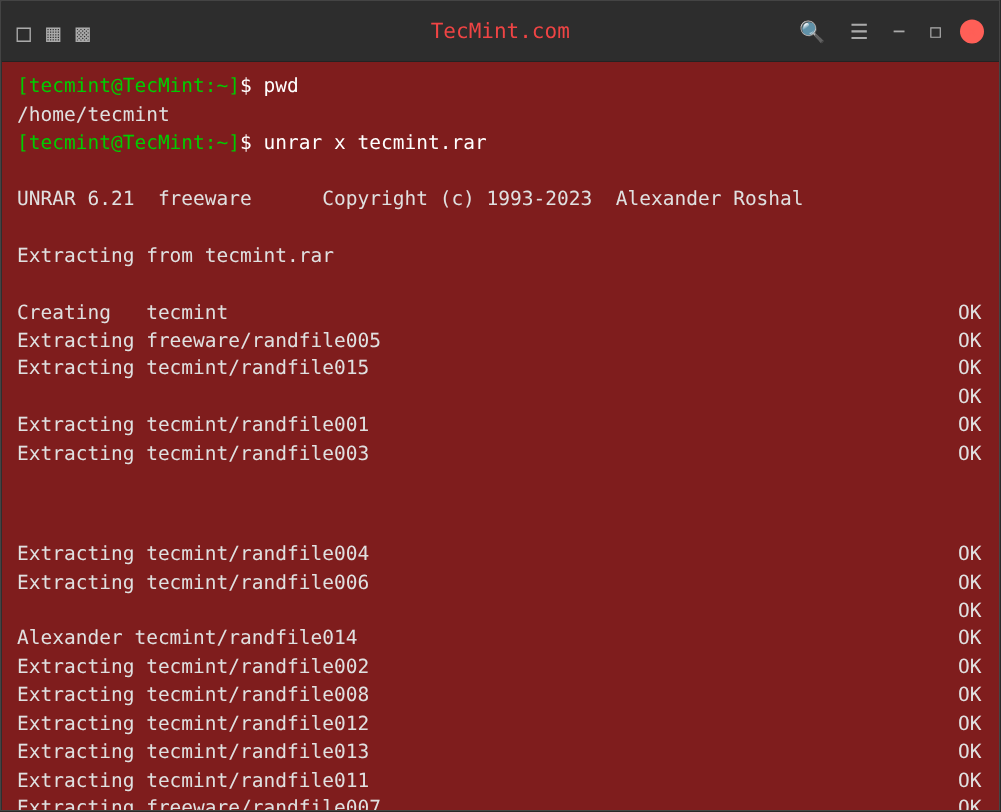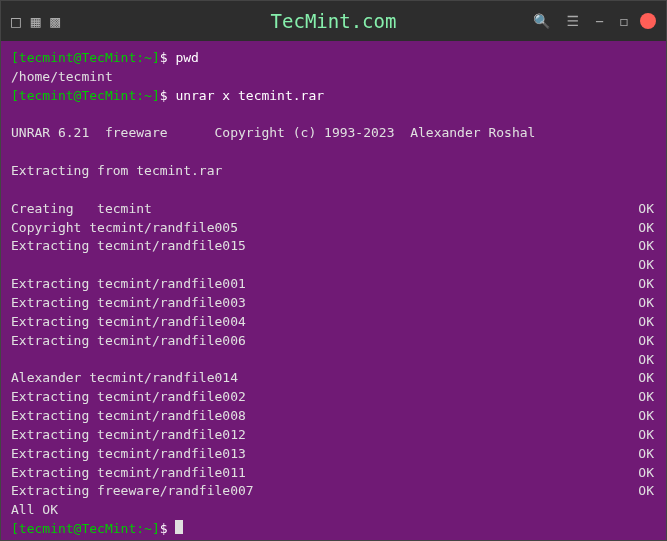--- a/index.html
+++ b/index.html
@@ -41,22 +41,22 @@
       align-items: center;
     }
 
     .titlebar-icon {
       color: #aaa;
       font-size: 16px;
       cursor: pointer;
     }
 
     .titlebar-title {
-      color: #86efac;
-      font-size: 19px;
+      color: #ef4444;
+      font-size: 14px;
       font-weight: 500;
       position: absolute;
       left: 50%;
       transform: translateX(-50%);
     }
 
     .titlebar-right {
       display: flex;
       gap: 8px;
       align-items: center;
@@ -75,21 +75,21 @@
       border-radius: 50%;
       width: 16px;
       height: 16px;
       display: flex;
       align-items: center;
       justify-content: center;
       font-size: 10px;
     }
 
     .terminal {
-      background: #701a75;
+      background: #7f1d1d;
       flex: 1;
       padding: 8px 10px;
       overflow-y: auto;
       font-size: 13px;
       line-height: 1.45;
       color: #e0e0e0;
     }
 
     .line {
       display: flex;
@@ -166,26 +166,26 @@
       <span class="info-text">UNRAR 6.21  freeware      Copyright (c) 1993-2023  Alexander Roshal</span>
     </div>
     <div class="line">&nbsp;</div>
     <div class="line">
       <span class="info-text">Extracting from tecmint.rar</span>
     </div>
     <div class="line">&nbsp;</div>
 
     <div id="extraction-rows">
         <div class="line" style="display: flex; width: 100%;"><span class="info-text">Creating   tecmint</span><span class="ok-text" style="margin-left:auto;padding-right:2px;">OK</span></div>
-        <div class="line" style="display: flex; width: 100%;"><span class="info-text">Copyright tecmint/randfile005</span><span class="ok-text" style="margin-left:auto;padding-right:2px;">OK</span></div>
+        <div class="line" style="display: flex; width: 100%;"><span class="info-text">Extracting freeware/randfile005</span><span class="ok-text" style="margin-left:auto;padding-right:2px;">OK</span></div>
         <div class="line" style="display: flex; width: 100%;"><span class="info-text">Extracting tecmint/randfile015</span><span class="ok-text" style="margin-left:auto;padding-right:2px;">OK</span></div>
         <div class="line" style="display: flex; width: 100%;"><span class="ok-text" style="margin-left:auto;padding-right:2px;">OK</span></div>
         <div class="line" style="display: flex; width: 100%; justify-content: center;"><span class="info-text">Extracting tecmint/randfile001</span><span class="ok-text" style="margin-left:auto;padding-right:2px;">OK</span></div>
         <div class="line" style="display: flex; width: 100%;"><span class="info-text">Extracting tecmint/randfile003</span><span class="ok-text" style="margin-left:auto;padding-right:2px;">OK</span></div>
-        <div class="line" style="display: flex; width: 100%;"><span class="info-text">Extracting tecmint/randfile004</span><span class="ok-text" style="margin-left:auto;padding-right:2px;">OK</span></div>
+        <div class="line" style="display: flex; width: 100%; margin-top: 48px;"><span class="info-text">Extracting tecmint/randfile004</span><span class="ok-text" style="margin-left:auto;padding-right:2px;">OK</span></div>
         <div class="line" style="display: flex; width: 100%;"><span class="info-text">Extracting tecmint/randfile006</span><span class="ok-text" style="margin-left:auto;padding-right:2px;">OK</span></div>
         <div class="line" style="display: flex; width: 100%;"><span class="ok-text" style="margin-left:auto;padding-right:2px;">OK</span></div>
         <div class="line" style="display: flex; width: 100%;"><span class="info-text">Alexander tecmint/randfile014</span><span class="ok-text" style="margin-left:auto;padding-right:2px;">OK</span></div>
         <div class="line" style="display: flex; width: 100%;"><span class="info-text">Extracting tecmint/randfile002</span><span class="ok-text" style="margin-left:auto;padding-right:2px;">OK</span></div>
         <div class="line" style="display: flex; width: 100%;"><span class="info-text">Extracting tecmint/randfile008</span><span class="ok-text" style="margin-left:auto;padding-right:2px;">OK</span></div>
         <div class="line" style="display: flex; width: 100%; text-align: center;"><span class="info-text">Extracting tecmint/randfile012</span><span class="ok-text" style="margin-left:auto;padding-right:2px;">OK</span></div>
         <div class="line" style="display: flex; width: 100%;"><span class="info-text">Extracting tecmint/randfile013</span><span class="ok-text" style="margin-left:auto;padding-right:2px;">OK</span></div>
         <div class="line" style="display: flex; width: 100%;"><span class="info-text">Extracting tecmint/randfile011</span><span class="ok-text" style="margin-left:auto;padding-right:2px;">OK</span></div>
         <div class="line" style="display: flex; width: 100%;"><span class="info-text">Extracting freeware/randfile007</span><span class="ok-text" style="margin-left:auto;padding-right:2px;">OK</span></div>
       </div>

